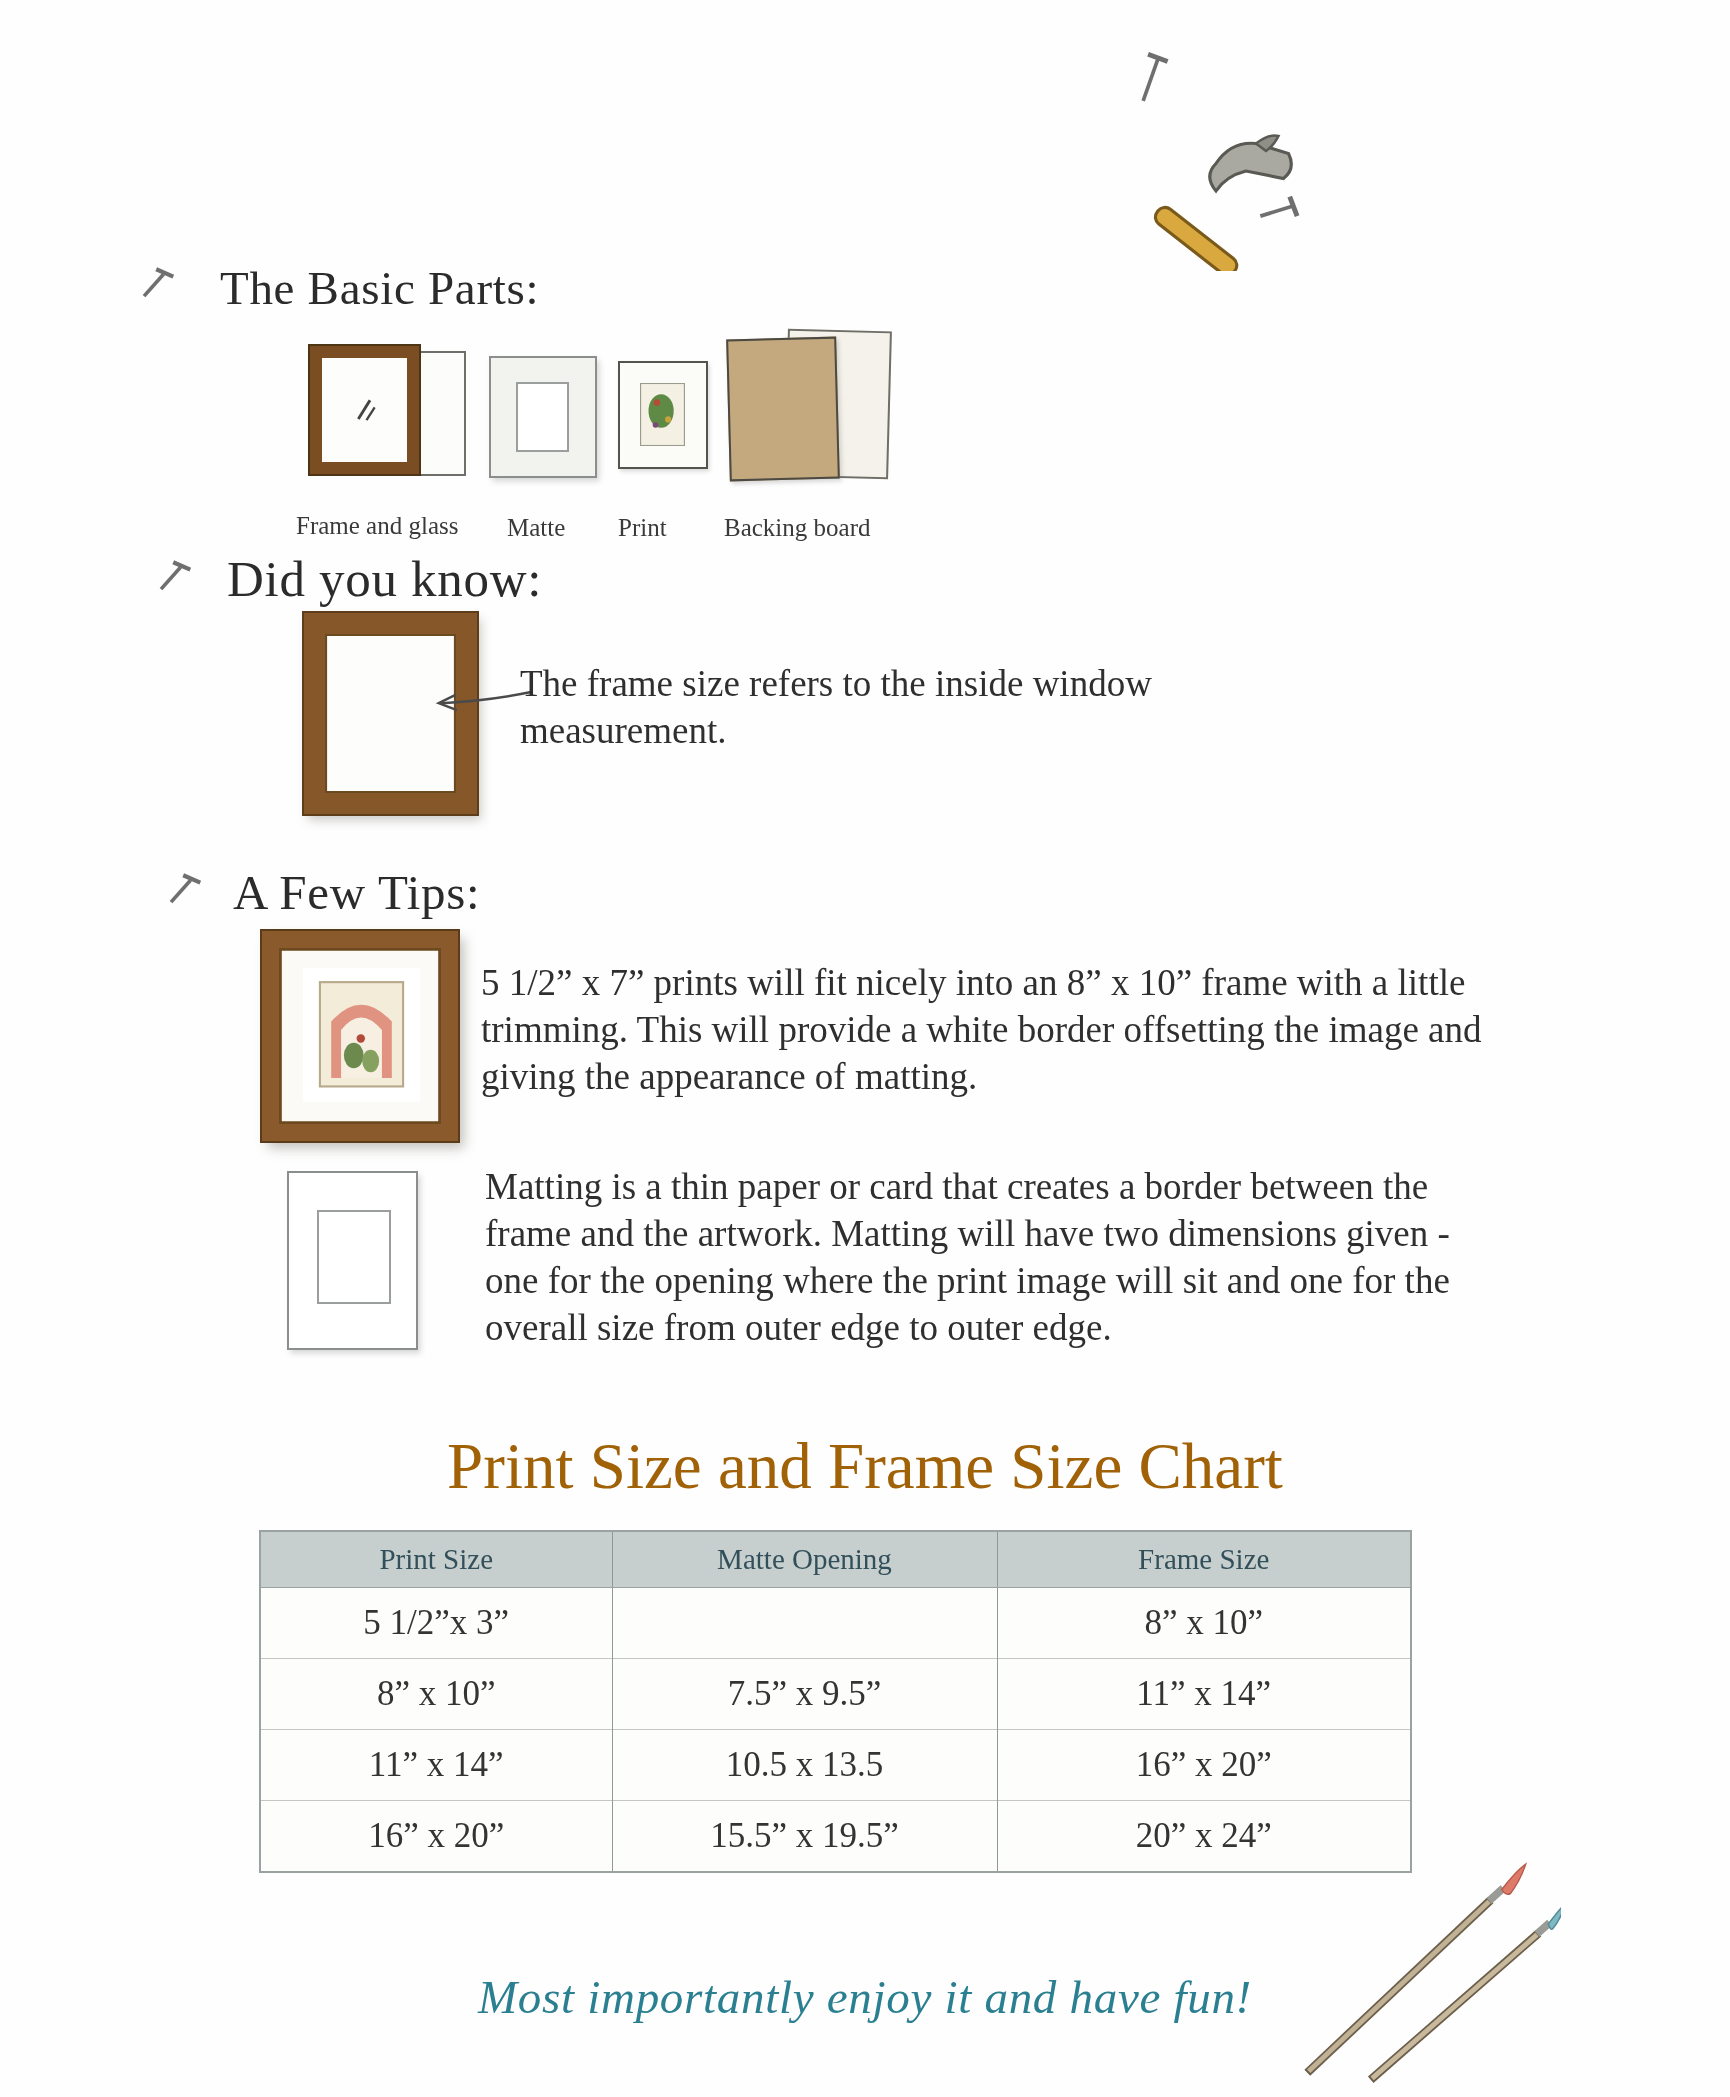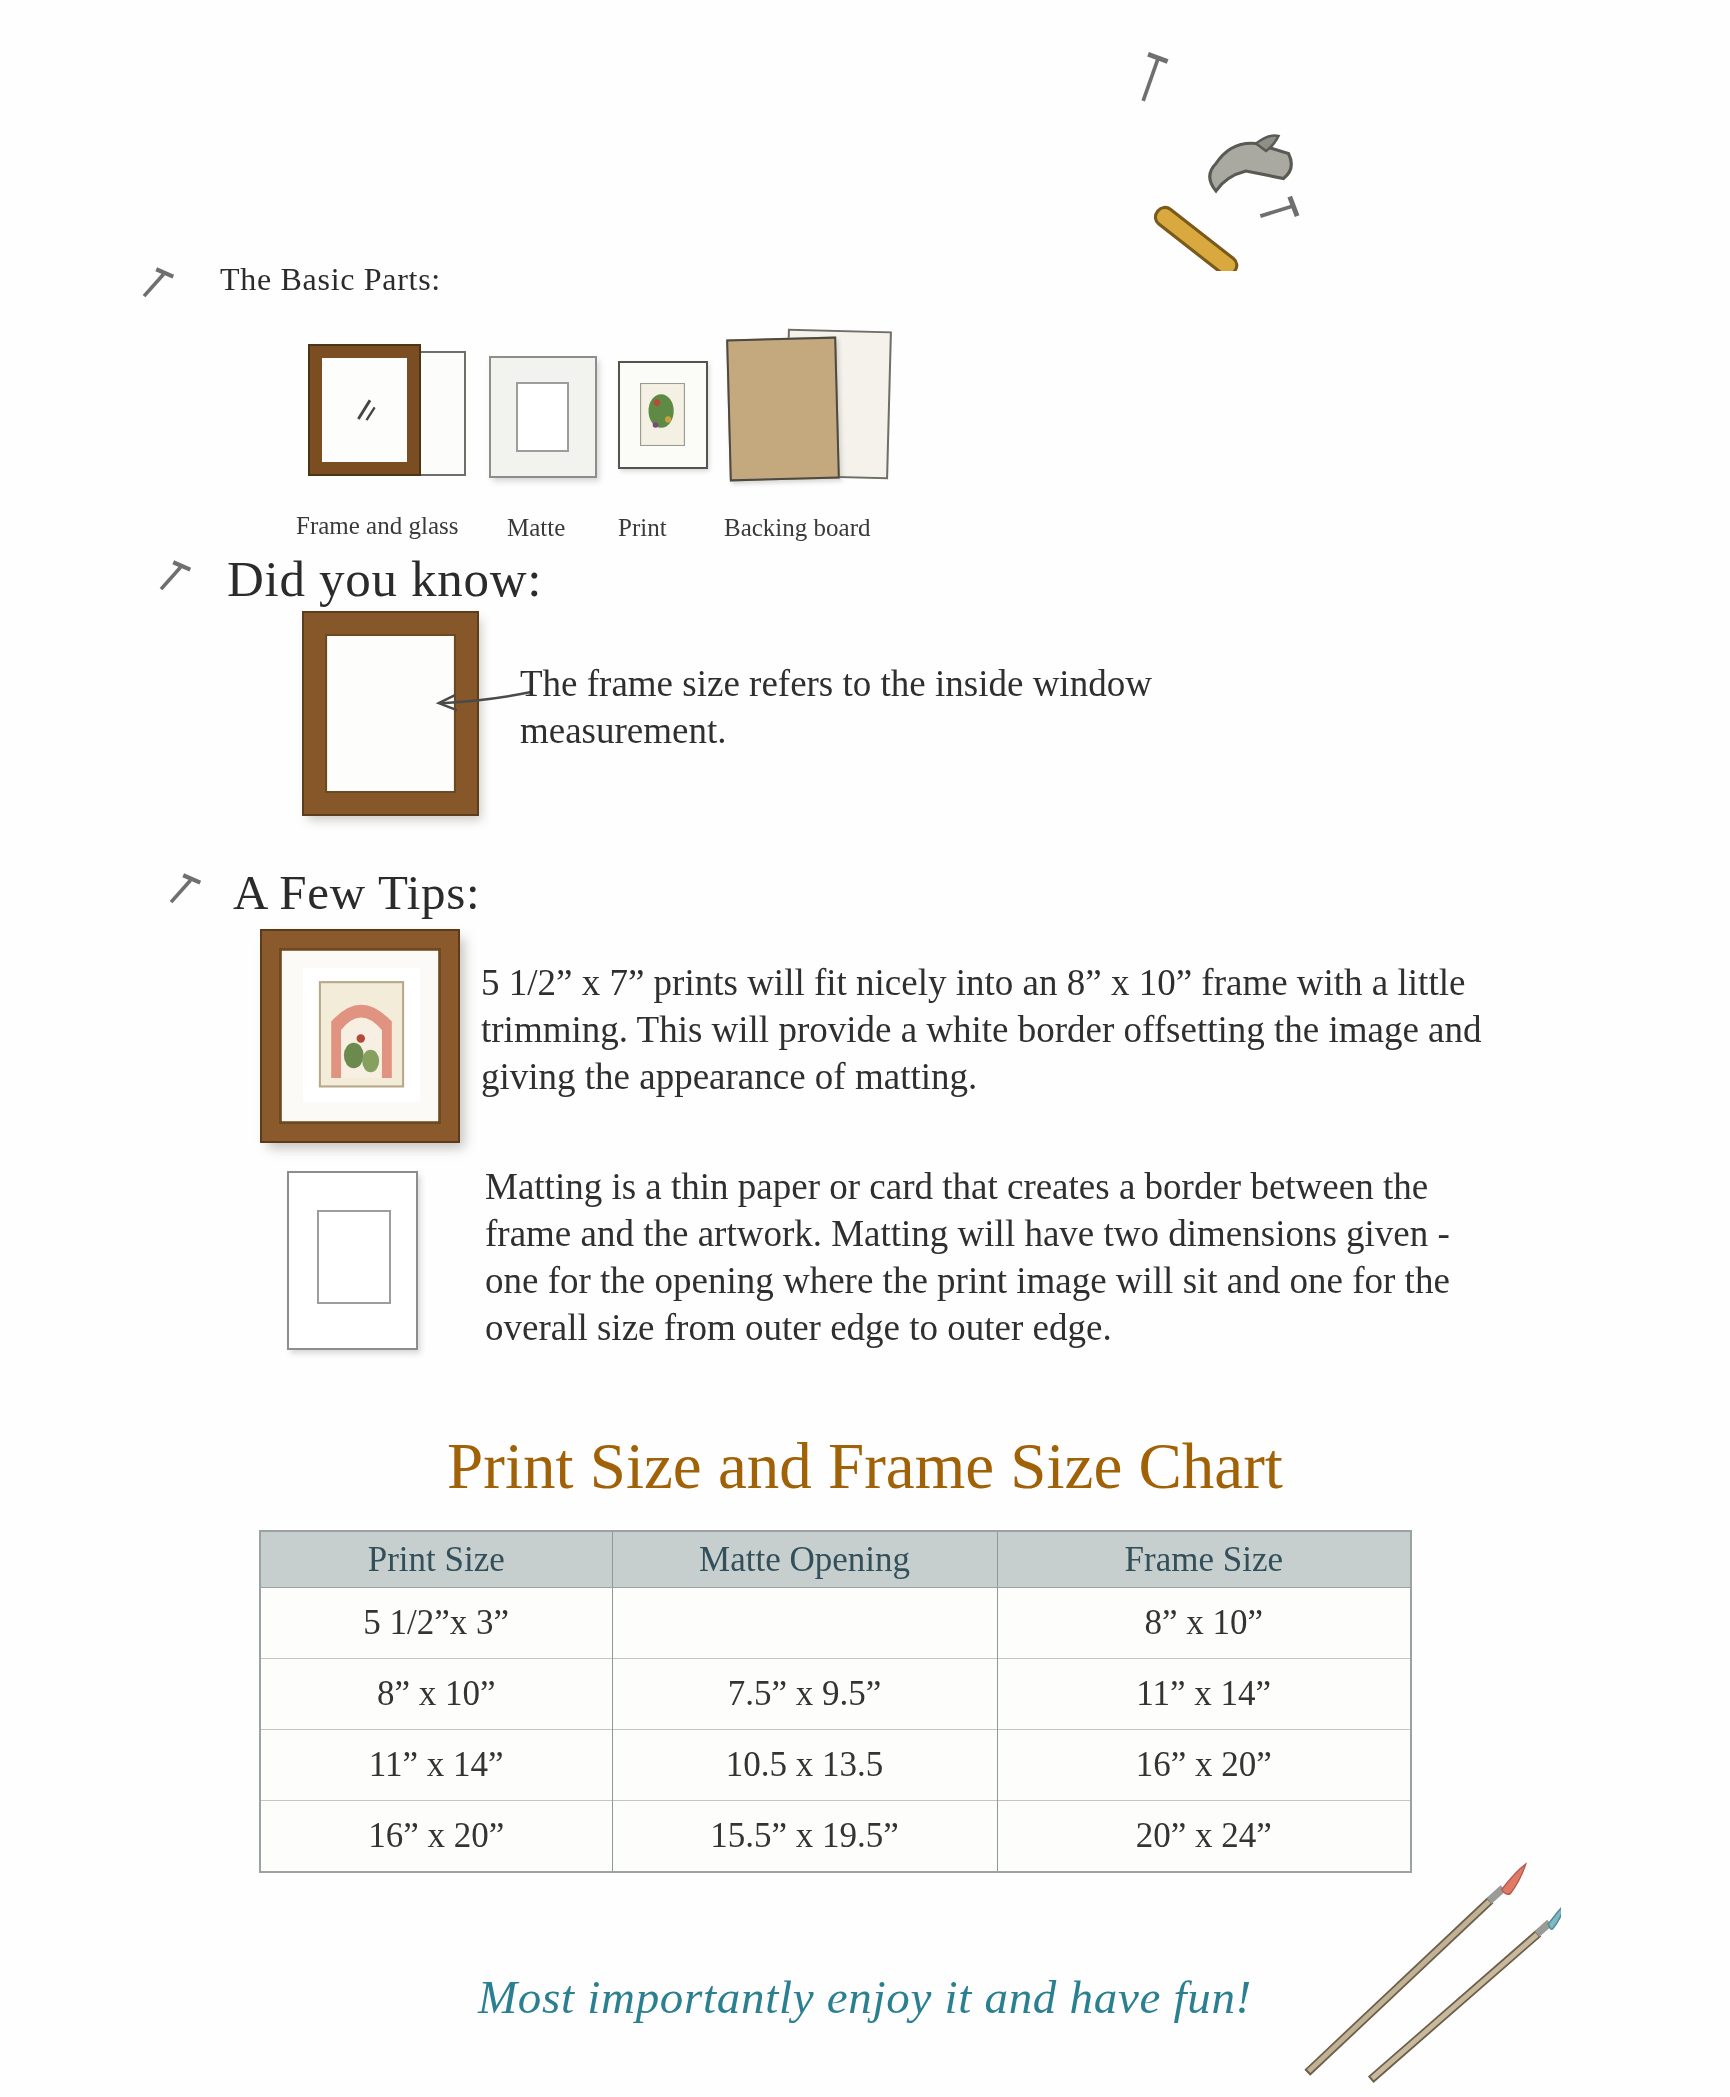--- a/index.html
+++ b/index.html
@@ -11,21 +11,21 @@
     color:#2e2e2e;
     overflow:hidden;
   }
   .abs{position:absolute;}
   .title{
     top:67px;left:0;width:1730px;
     text-align:center;
     font-size:79px;color:#262626;letter-spacing:1.4px;
   }
   .section-heading{
-    font-size:32px;color:#2b2b2b;letter-spacing:0.7px;
+    font-size:47px;color:#2b2b2b;letter-spacing:0.7px;
   }
   .part-label{
     font-size:25px;color:#3a3a3a;text-align:left;
   }
   .body-text{
     font-size:37px;line-height:1.27;color:#2f2f2f;
   }
   .chart-title{
     top:1429px;left:0;width:1730px;text-align:center;
     font-size:65px;color:#a16207;
@@ -34,21 +34,21 @@
     border-collapse:collapse;
     width:1151px;
     table-layout:fixed;
     border:2.1px solid #9aa3a1;
     background:#fdfdfc;
   }
   table.size-chart th{
     background:#c6cfce;
     color:#33505a;
     font-weight:normal;
-    font-size:35px;
+    font-size:29px;
     height:53px;
     border-left:1.4px solid #8f9997;
     border-bottom:1.4px solid #9aa3a1;
   }
   table.size-chart td{
     font-size:35px;
     color:#343434;
     text-align:center;
     height:68px;
     border-left:1.4px solid #8f9997;

